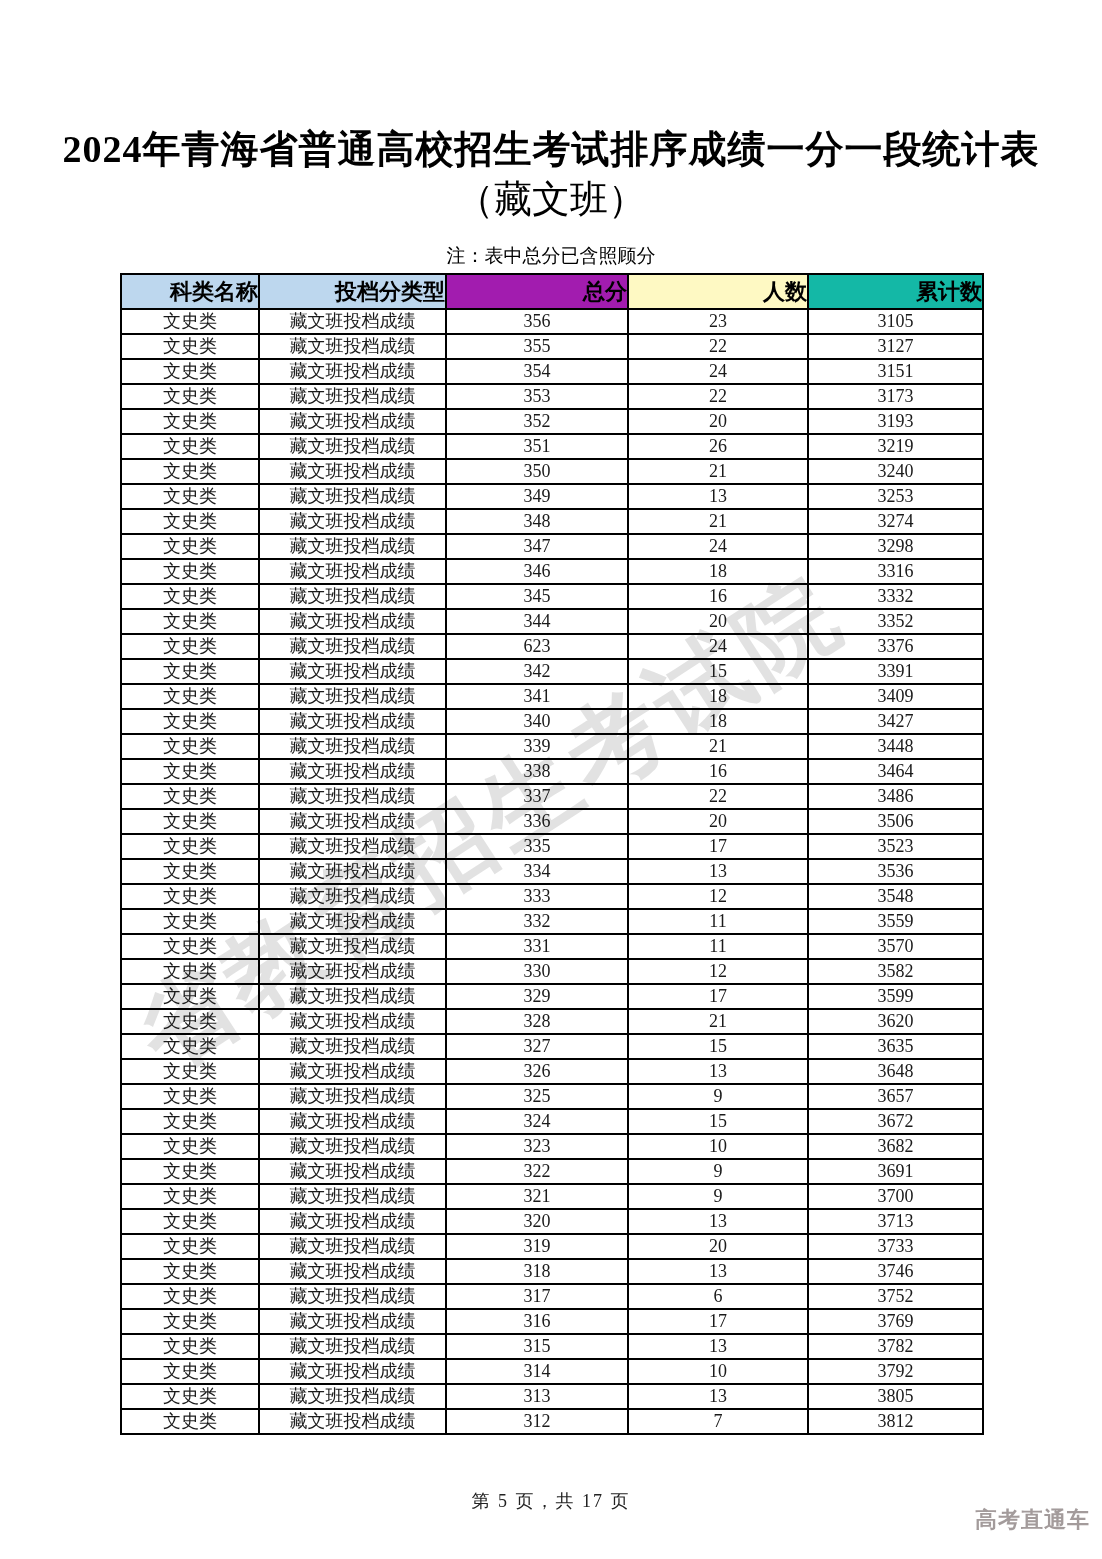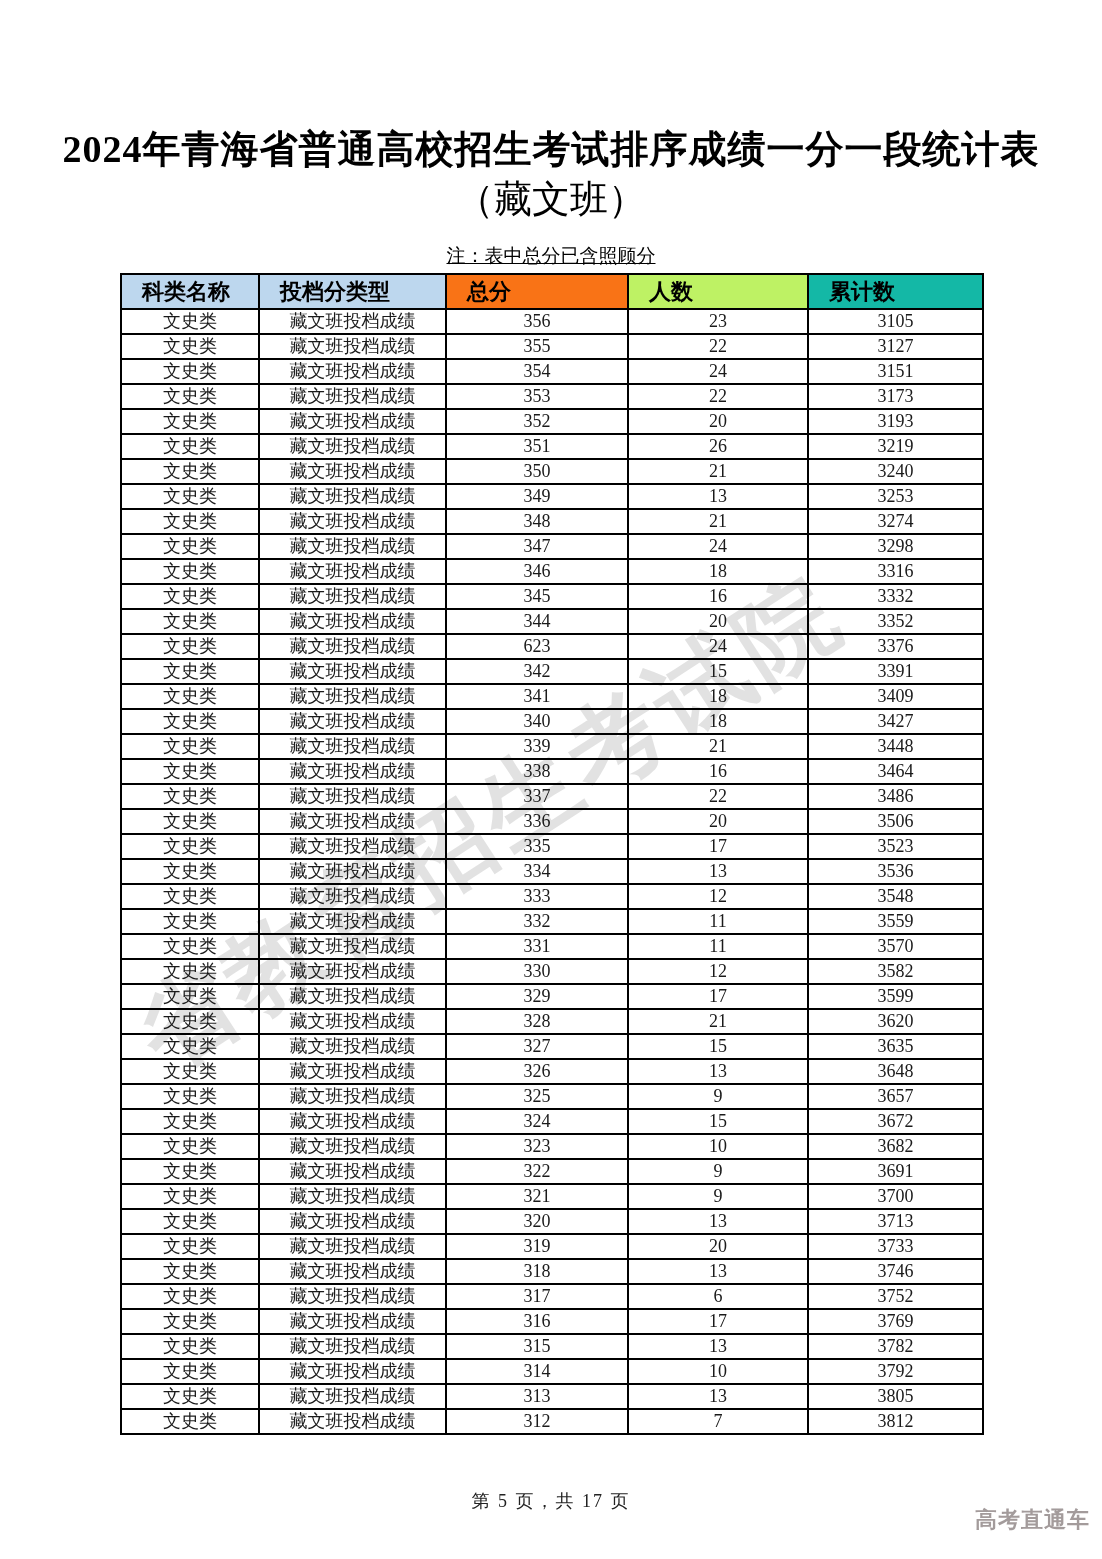--- a/index.html
+++ b/index.html
@@ -15,27 +15,27 @@
     position:absolute; top:124px; left:0; width:100%;
     text-align:center; font-size:38px; font-weight:bold;
     letter-spacing:1px; color:#000;
   }
   .title-line2 {
     position:absolute; top:174px; left:0; width:100%;
     text-align:center; font-size:38px; font-weight:normal; color:#000;
   }
   .note {
     position:absolute; top:243px; left:0; width:100%;
-    text-align:center; font-size:19px; color:#000;text-decoration:underline;
+    text-align:center; font-size:19px; color:#000;
   }
   .table-wrap { position:absolute; left:120px; top:273px; width:862px; }
   table { width:100%; border-collapse:collapse; table-layout:fixed; }
   th {
     height:35px; font-size:22px; font-weight:bold;
-    border:2px solid #000; text-align:left; vertical-align:middle;
+    border:2px solid #000; text-align:right; vertical-align:middle;
     color:#000;
     padding-left:20px;
   }
   td {
     height:23px; line-height:23px; font-size:18px;
     border:2px solid #000; text-align:center; vertical-align:middle;
     color:#1a1a1a; overflow:hidden; white-space:nowrap;
   }
   .watermark {
     position:absolute; left:50px; top:760px; width:880px;
@@ -71,22 +71,22 @@
         <col style="width: 138px;">
         <col style="width: 187px;">
         <col style="width: 182px;">
         <col style="width: 180px;">
         <col style="width: 175px;">
       </colgroup>
     <thead>
       <tr>
         <th style="background: rgb(189, 215, 238);">科类名称</th>
         <th style="background: rgb(189, 215, 238); margin-top: 16px;">投档分类型</th>
-        <th style="background: #f97316;">总分</th>
-        <th style="background: #bef264;">人数</th>
+        <th style="background: #a21caf;">总分</th>
+        <th style="background: #fef9c3;">人数</th>
         <th style="background: #14b8a6;">累计数</th>
       </tr>
     </thead>
     <tbody>
         <tr>
           <td>文史类</td>
           <td>藏文班投档成绩</td>
           <td>356</td>
           <td>23</td>
           <td>3105</td>

